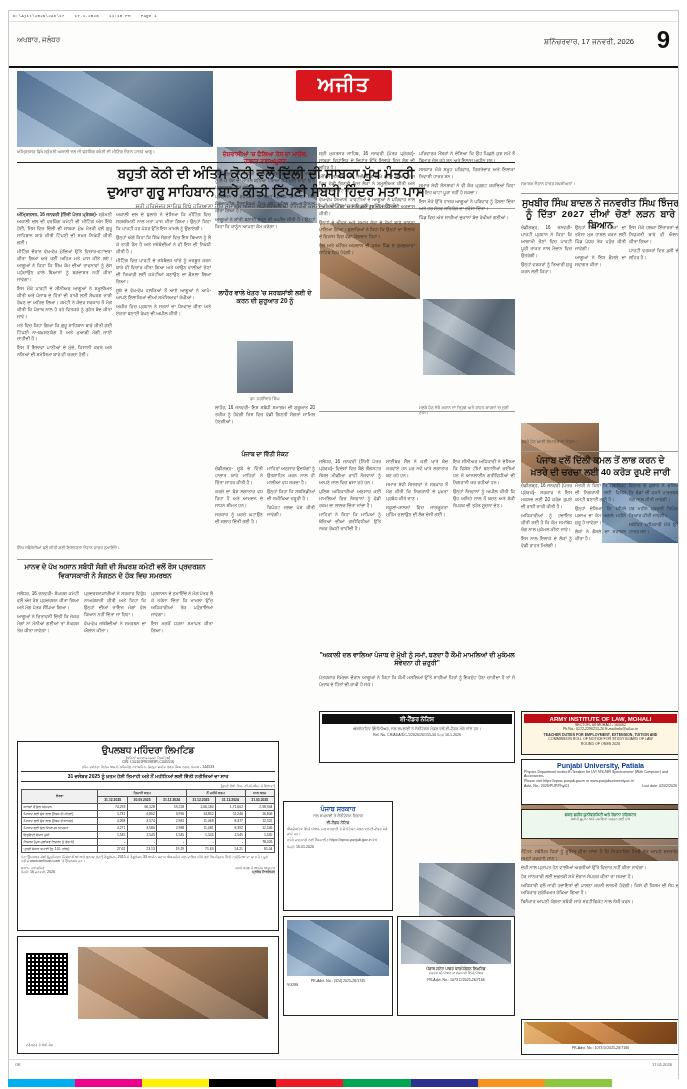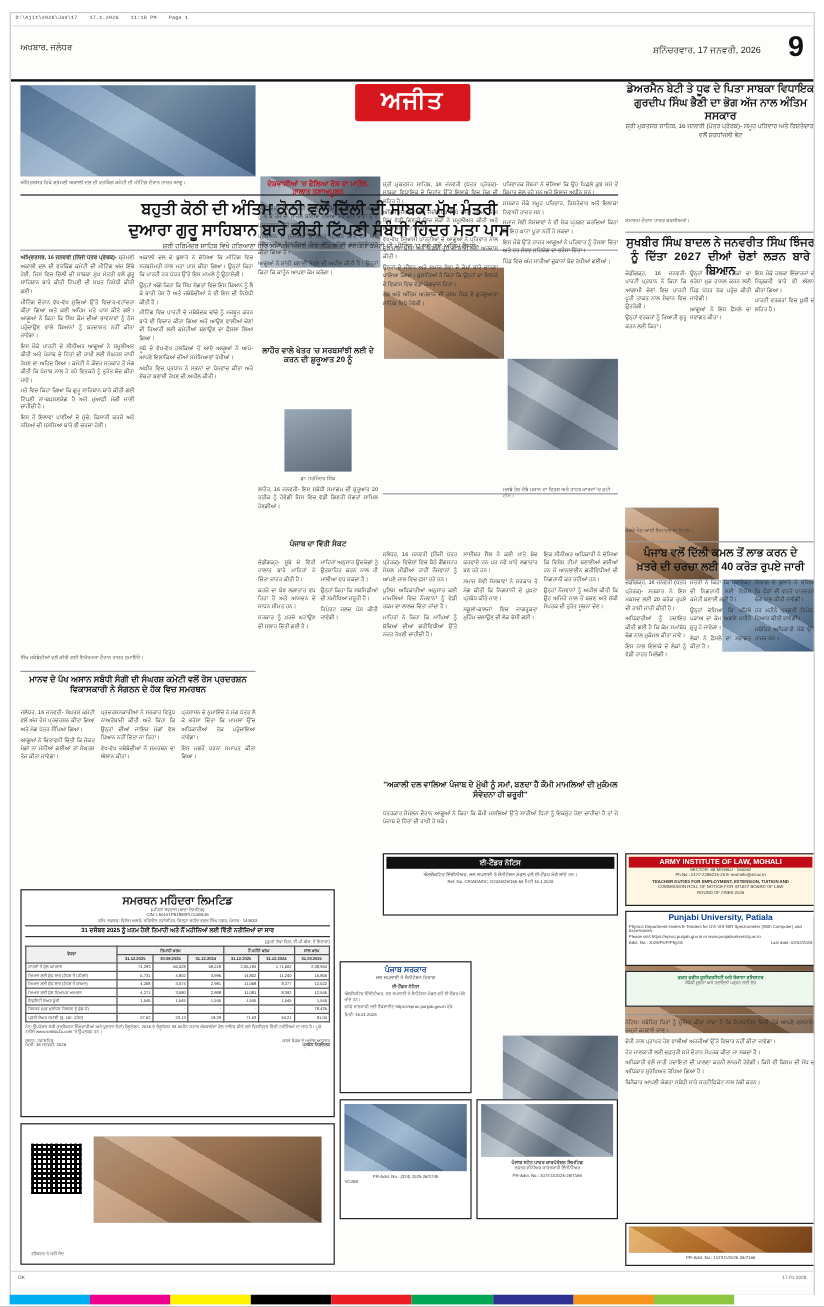--- a/index.html
+++ b/index.html
@@ -104,25 +104,20 @@
     </div>
     <div class="col photo warm" style="left:311px;top:60px;width:100px;height:76px;">
       <div class="g1"></div>
         <div class="p2"></div>
     </div>
     <div class="col photo crowd" style="left:414px;top:60px;width:92px;height:76px;">
       <div class="g1"></div>
         <div class="p2"></div>
     </div>
 
-    <div class="col" style="left:512px;top:58px;width:159px;">
-      <div class="hl" style="font-size:9px;text-align:center;">ਡੇਅਰਮੈਨ ਬੇਟੀ ਤੇ ਧੂਫ ਦੇ ਪਿਤਾ ਸਾਬਕਾ ਵਿਧਾਇਕ</div>
-      <div class="hl" style="font-size:9px;text-align:center;margin-top:1px;">ਗੁਰਦੀਪ ਸਿੰਘ ਭੈਣੀ ਦਾ ਭੋਗ ਅੱਜ ਨਾਲ ਅੰਤਿਮ ਸਸਕਾਰ</div>
-      <div class="sub" style="text-align:center;margin-top:2px;">ਸ਼੍ਰੀ ਮੁਕਤਸਰ ਸਾਹਿਬ, 16 ਜਨਵਰੀ (ਪੱਤਰ ਪ੍ਰੇਰਕ)- ਸਮੂਹ ਪਰਿਵਾਰ ਅਤੇ ਰਿਸ਼ਤੇਦਾਰਾਂ ਵਲੋਂ ਸ਼ਰਧਾਂਜਲੀ ਭੇਟ</div>
-    </div>
 
     <div class="col photo warm" style="left:512px;top:108px;width:78px;height:60px;">
       <div class="g1"></div>
         <div class="p2"></div>
     </div>
     <div class="col photo blue" style="left:593px;top:108px;width:78px;height:60px;">
       <div class="g1"></div>
         <div class="p2"></div>
     </div>
     <div class="col cap" style="left:512px;top:169px;width:159px;">ਸਮਾਗਮ ਦੌਰਾਨ ਹਾਜ਼ਰ ਸ਼ਖ਼ਸੀਅਤਾਂ।</div>
@@ -317,21 +312,21 @@
         <span>Last date: 02/02/2026</span>
       </div>
     </div>
 
     <div class="col adbox" style="left:512px;top:798px;width:159px;height:30px;padding:2px;background:#eef7ee;">
       <div class="tiny" style="text-align:center;font-weight:bold;color:#0a6b2f;">ਵਕਤ ਵਜ਼ੀਰ ਯੂਨੀਵਰਸਿਟੀ ਅਤੇ ਰੋਜ਼ਾਨਾ ਰਜਿਸਟਰ</div>
       <div class="tiny2" style="text-align:center;">ਸੰਬੰਧੀ ਸੂਚਨਾ ਅਤੇ ਹਦਾਇਤਾਂ ਪੜ੍ਹਨ ਲਈ ਦੇਖੋ</div>
     </div>
 
     <div class="col adbox" style="left:8px;top:730px;width:262px;height:190px;padding:3px;">
-      <div style="text-align:center;font-weight:bold;font-size:9px;color:#111;">ਸਮਰਥਨ ਮਹਿੰਦਰਾ ਲਿਮਟਿਡ</div>
+      <div style="text-align:center;font-weight:bold;font-size:9px;color:#111;">ਉਪਲਬਧ ਮਹਿੰਦਰਾ ਲਿਮਟਿਡ</div>
       <div class="tiny2" style="text-align:center;">(ਪਹਿਲਾਂ ਸਵਰਾਜ ਮਜ਼ਦਾ ਲਿਮਟਿਡ)</div>
       <div class="tiny2" style="text-align:center;">CIN: L50101PB1983PLC005516</div>
       <div class="tiny2" style="text-align:center;">ਰਜਿ. ਦਫ਼ਤਰ: ਵਿਲੇਜ ਅਸਰੋਂ, ਤਹਿਸੀਲ ਨਵਾਂਸ਼ਹਿਰ, ਜ਼ਿਲ੍ਹਾ ਸ਼ਹੀਦ ਭਗਤ ਸਿੰਘ ਨਗਰ, ਪੰਜਾਬ - 144533</div>
       <div style="text-align:center;font-weight:bold;font-size:5px;margin:2px 0;border-top:1px solid #333;border-bottom:1px solid #333;padding:1px 0;">31 ਦਸੰਬਰ 2025 ਨੂੰ ਖ਼ਤਮ ਹੋਈ ਤਿਮਾਹੀ ਅਤੇ ਨੌਂ ਮਹੀਨਿਆਂ ਲਈ ਵਿੱਤੀ ਨਤੀਜਿਆਂ ਦਾ ਸਾਰ</div>
       <div class="tiny2" style="text-align:right;">(ਰੁਪਏ ਲੱਖਾਂ ਵਿਚ, ਈ.ਪੀ.ਐਸ. ਤੋਂ ਇਲਾਵਾ)</div>
       <table class="fin">
         <thead>
           <tr>
             <th rowspan="2">ਵੇਰਵਾ</th>
             <th colspan="3">ਤਿਮਾਹੀ ਖ਼ਤਮ</th>

